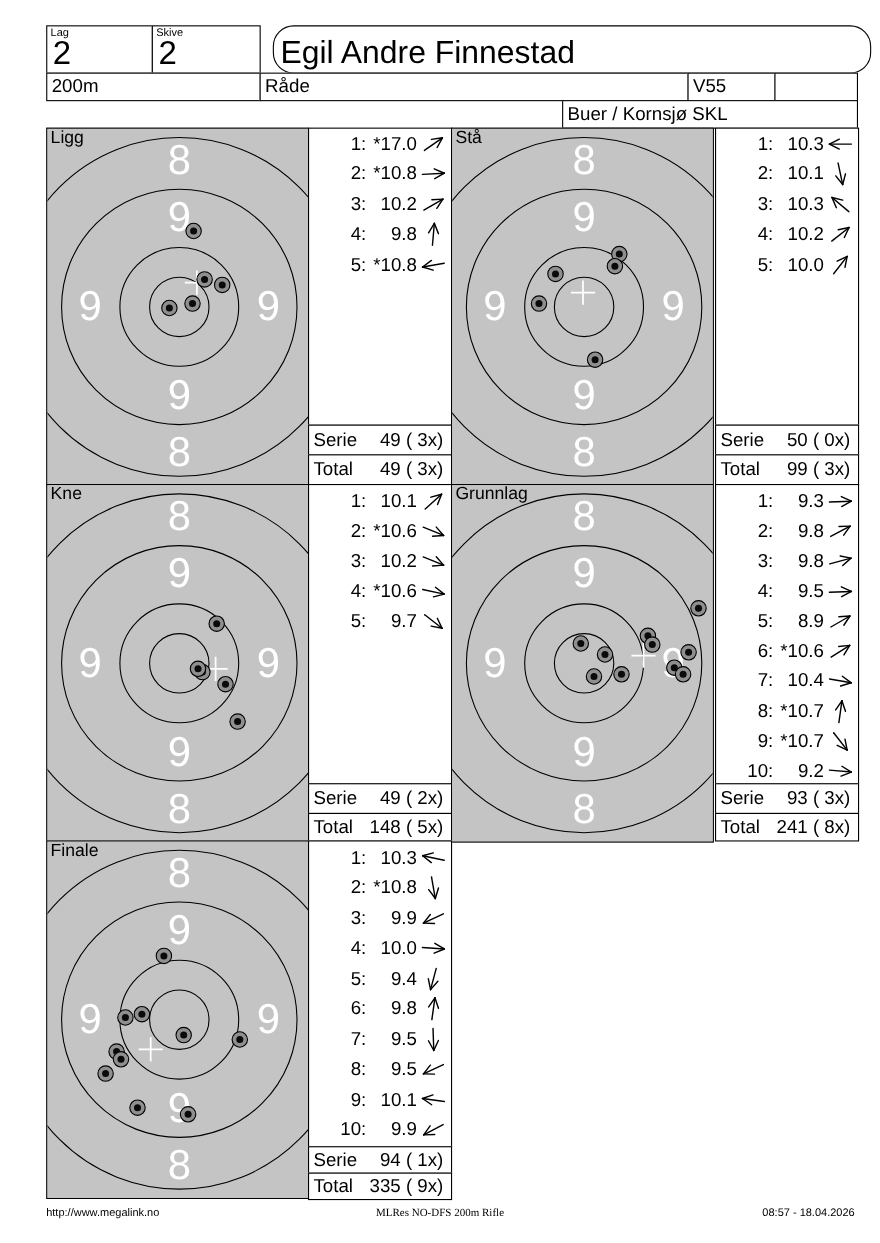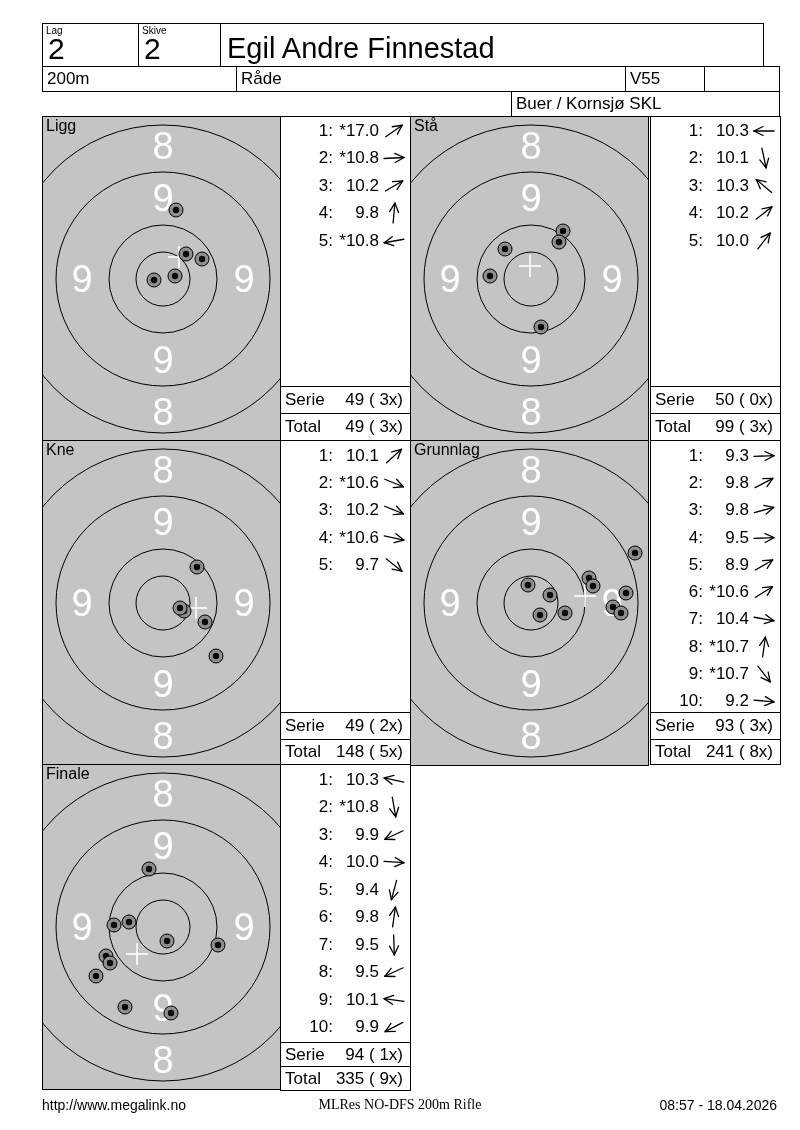--- a/index.html
+++ b/index.html
@@ -16,37 +16,37 @@
   .target-cell { overflow:hidden; background:#c4c4c4; }
   .target-title { position:absolute; left:3px; top:0px; font-size:16px; z-index:5; }
   .list-box { background:#fff; }
   .shot-row { position:absolute; font-size:17px; }
   .shot-row .sn { position:absolute; left:0;  width:52px; text-align:right; top:50%; transform:translateY(-50%); }
   .shot-row .sv { position:absolute; left:52px; width:46px; text-align:right; top:50%; transform:translateY(-50%); }
   .shot-row .sa { position:absolute; left:100px; top:50%; transform:translateY(-50%); }
   .sum-row { font-size:17px; }
   .sum-label { position:absolute; left:4px; top:50%; transform:translateY(-50%); }
   .sum-val   { position:absolute; right:7px; top:50%; transform:translateY(-50%); }
-  .footer-text { position:absolute; font-size:14px; white-space:nowrap; }
+  .footer-text { position:absolute; font-size:10px; white-space:nowrap; }
   svg { display:block; }
 </style>
 </head>
 <body>
 
 <div class="page">
 
   <div class="cell" style="left:42px; top:23px; width:97px; height:44px;">
     <div class="hdr-small">Lag</div>
     <div class="hdr-big">2</div>
   </div>
   <div class="cell" style="left:138px; top:23px; width:99px; height:44px;padding-left:40px;">
     <div class="hdr-small">Skive</div>
     <div class="hdr-big">2</div>
   </div>
-  <div class="cell" style="left:220px; top:23px; width:544px; height:44px;">
+  <div class="cell" style="left:248px; top:23px; width:544px; height:44px;border-radius:19px;">
     <div class="hdr-name">Egil Andre Finnestad</div>
   </div>
 
   <div class="cell" style="left:42px; top:66px; width:195px; height:26px;">
     <div class="hdr-text">200m</div>
   </div>
   <div class="cell" style="left:236px; top:66px; width:390px; height:26px;">
     <div class="hdr-text">Råde</div>
   </div>
   <div class="cell" style="left:625px; top:66px; width:80px; height:26px;">

